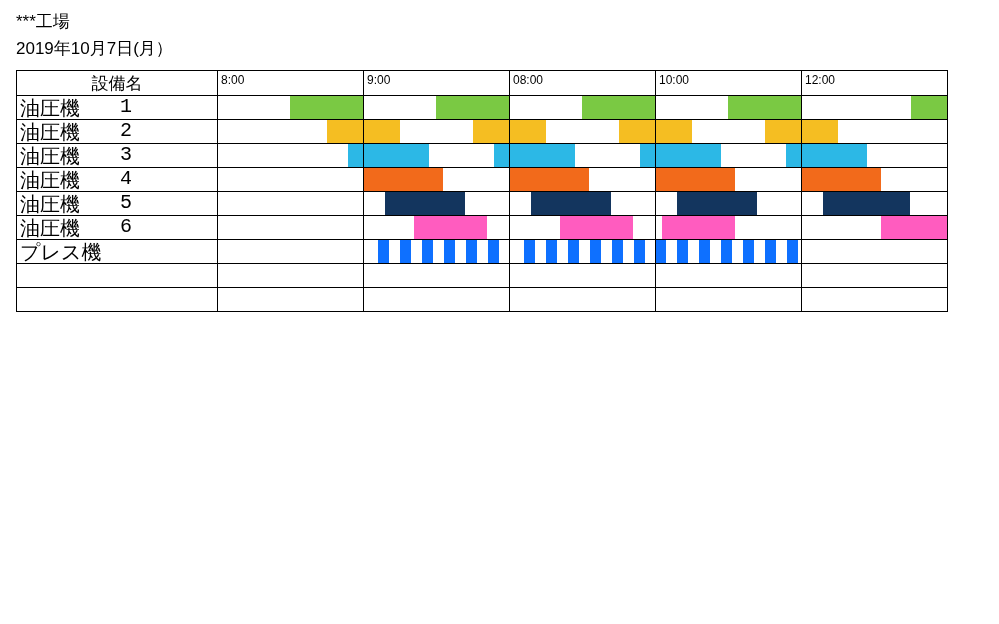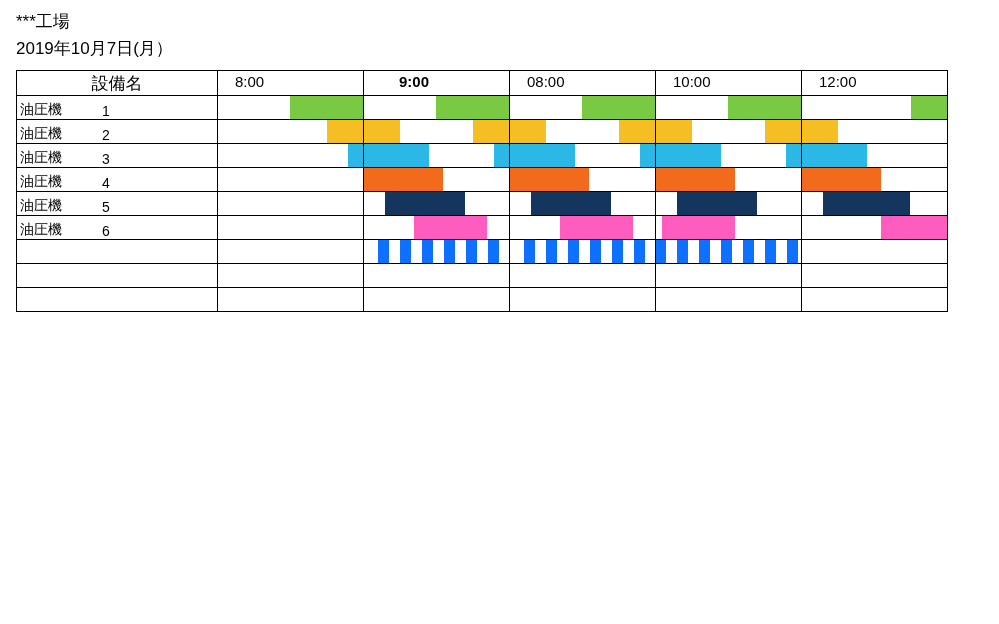--- a/index.html
+++ b/index.html
@@ -64,33 +64,33 @@
       height: 24px;
       display: flex;
       align-items: center;
       justify-content: center;
       font-size: 17px;
     }
     
     .time-label {
       position: absolute;
       top: 2px;
-      font-size: 15px;
-      margin-left: 14px;
+      font-size: 12px;
     }
     
     .row-label {
       position: absolute;
       left: 3px;
       width: 194px;
       height: 24px;
       display: flex;
-      align-items: flex-end;
-      font-size: 14px;
+      align-items: flex-start;
+      font-size: 20px;
       z-index: 3;
+      font-family: Liberation Mono, monospace;
     }
     .row-label .machine {
       display: inline-block;
     }
     .row-label .num {
       display: inline-block;
       margin-left: 40px;
     }
     
     .bar {
@@ -119,21 +119,21 @@
       <div class="hline" style="top: 72px;"></div>
       <div class="hline" style="top: 96px;"></div>
       <div class="hline" style="top: 120px;"></div>
       <div class="hline" style="top: 144px;"></div>
       <div class="hline" style="top: 168px;"></div>
       <div class="hline" style="top: 192px;"></div>
       <div class="hline" style="top: 216px;"></div>
       <div class="hline" style="top: 24px;"></div>
       <div class="time-label" style="left: 204px;">8:00</div>
       <div class="vline" style="left: 346px;"></div>
-      <div class="time-label" style="left: 368px; font-weight: bold;">9:00</div>
+      <div class="time-label" style="left: 350px;">9:00</div>
       <div class="vline" style="left: 492px;"></div>
       <div class="time-label" style="left: 496px;">08:00</div>
       <div class="vline" style="left: 638px;"></div>
       <div class="time-label" style="left: 642px;">10:00</div>
       <div class="vline" style="left: 784px;"></div>
       <div class="time-label" style="left: 788px;">12:00</div>
       <div class="row-label" style="top: 24px;">
         <span class="machine">油圧機</span>
         <span class="num">1</span>
       </div>
@@ -149,20 +149,23 @@
         <span class="machine">油圧機</span>
         <span class="num">4</span>
       </div>
       <div class="row-label" style="top: 120px;">
         <span class="machine">油圧機</span>
         <span class="num">5</span>
       </div>
       <div class="row-label" style="top: 144px;">
         <span class="machine">油圧機</span>
         <span class="num">6</span>
+      </div>
+      <div class="row-label" style="top: 168px;">
+        <span class="machine">プレス機</span>
       </div>
       <div class="row-label" style="top: 192px;"></div>
       <div class="row-label" style="top: 216px;"></div>
       <div class="bar" style="top: 24px; left: 273px; width: 73px; height: 24px; background: rgb(122, 201, 67);"></div>
       <div class="bar" style="top: 24px; left: 419px; width: 73px; height: 24px; background: rgb(122, 201, 67);"></div>
       <div class="bar" style="top: 24px; left: 565px; width: 73px; height: 24px; background: rgb(122, 201, 67);"></div>
       <div class="bar" style="top: 24px; left: 711px; width: 73px; height: 24px; background: rgb(122, 201, 67);"></div>
       <div class="bar" style="top: 24px; left: 893.5px; width: 36.5px; height: 24px; background: rgb(122, 201, 67);"></div>
       <div class="bar" style="top: 48px; left: 309.5px; width: 73px; height: 24px; background: rgb(245, 190, 34);"></div>
       <div class="bar" style="top: 48px; left: 455.5px; width: 73px; height: 24px; background: rgb(245, 190, 34);"></div>

